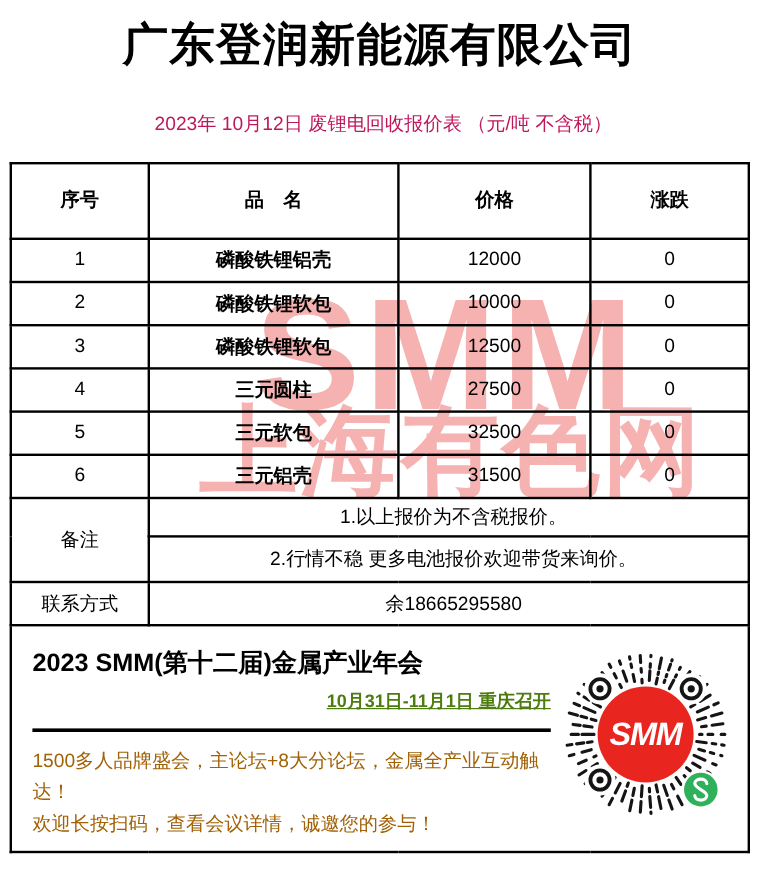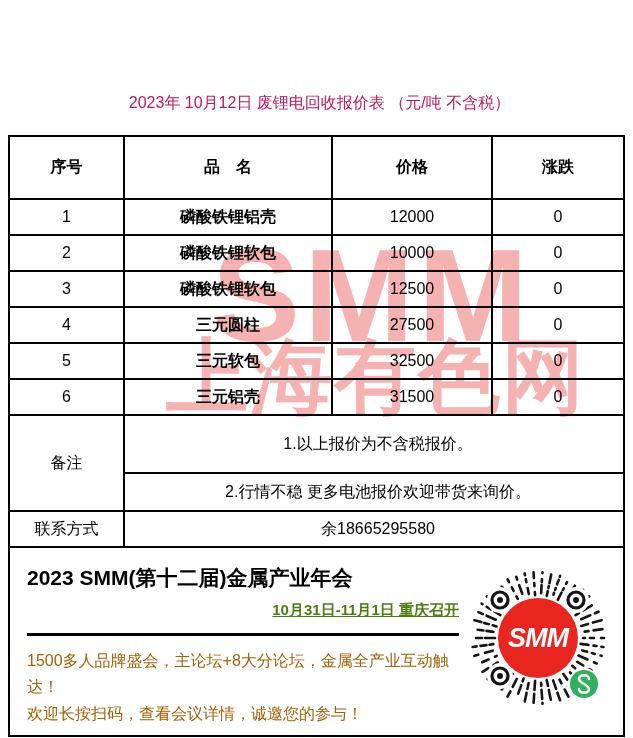--- a/index.html
+++ b/index.html
@@ -28,40 +28,41 @@
   }
   table.quote td {
     border:2px solid #000; text-align:center; vertical-align:middle;
     font-size:16px; color:#000; background:transparent; overflow:hidden;
   }
   td.hdr  { height:63px; font-size:17px; font-weight:700; }
   td.datacell { height:36px; }
   td.pname { font-weight:700;font-family:Liberation Serif, serif; }
   td.notelabel { font-size:16px; }
   td.notetext { text-align:left; padding-left:8px; }
-  tr.note1 td { height:58px; }
+  tr.note1 td { height:32px; }
   tr.note2 td { height:38px; }
   tr.contact td { height:36px; }
   td.footercell { height:171px; padding:0; vertical-align:top; }
   .footer-flex { display:flex; padding:12px 6px 8px 17px; }
   .footer-left { flex:1; min-width:0; }
   .footer-title { font-size:21px; font-weight:700; color:#000; text-align:left; margin-top:4px; }
   .footer-date  { font-size:15px; font-weight:700; color:#4d7c0f; text-align:right; margin-top:9px;text-decoration:underline; }
   .footer-rule  { height:3px; background:#000; margin:13px 0 12px 0; width:100%; }
   .footer-line  { font-size:16px; color:#a16207; text-align:left; line-height:1.65; }
   .qr-wrap { width:152px; margin-left:6px; margin-top:2px; }
 </style>
 </head>
 <body>
 
 <div class="page">
 
   <div class="watermark wm-smm" style="color: rgb(246, 177, 177);">SMM</div>
   <div class="watermark wm-cn" style="color: rgb(246, 177, 177);">上海有色网</div>
 
+  <div class="doc-title">广东登润新能源有限公司</div>
   <div class="doc-subtitle">2023年 10月12日 废锂电回收报价表 （元/吨  不含税）</div>
 
   <table class="quote">
     <colgroup>
       <col style="width:115px">
         <col style="width:208px">
         <col style="width:160px">
         <col style="width:132px">
     </colgroup>
     <tbody>

